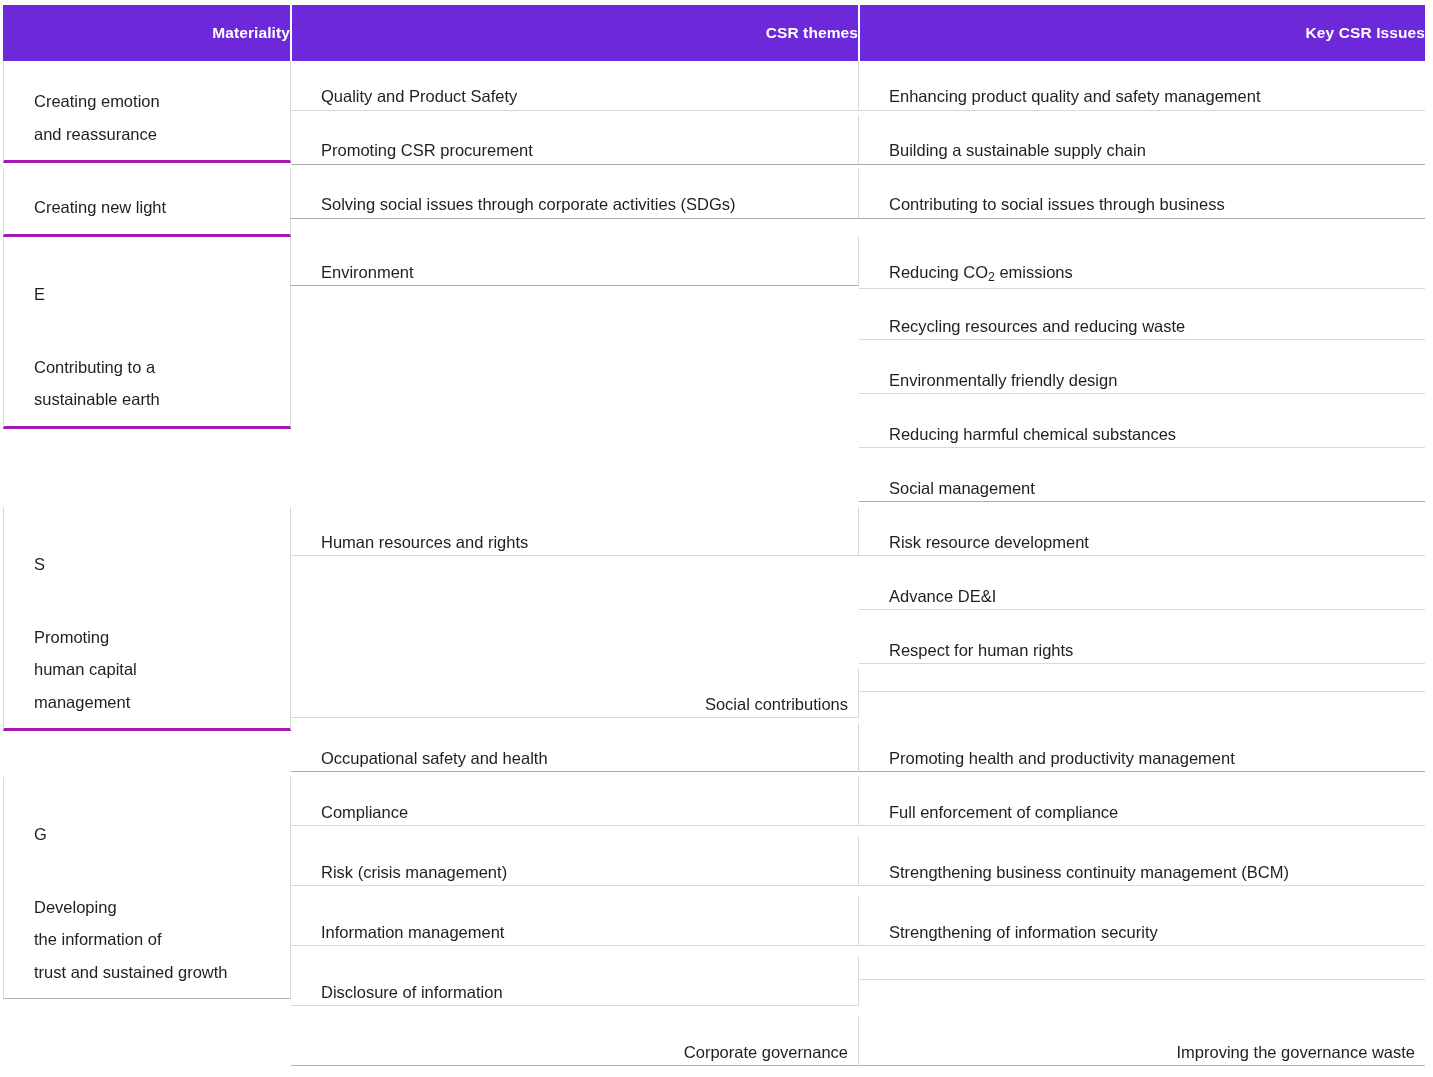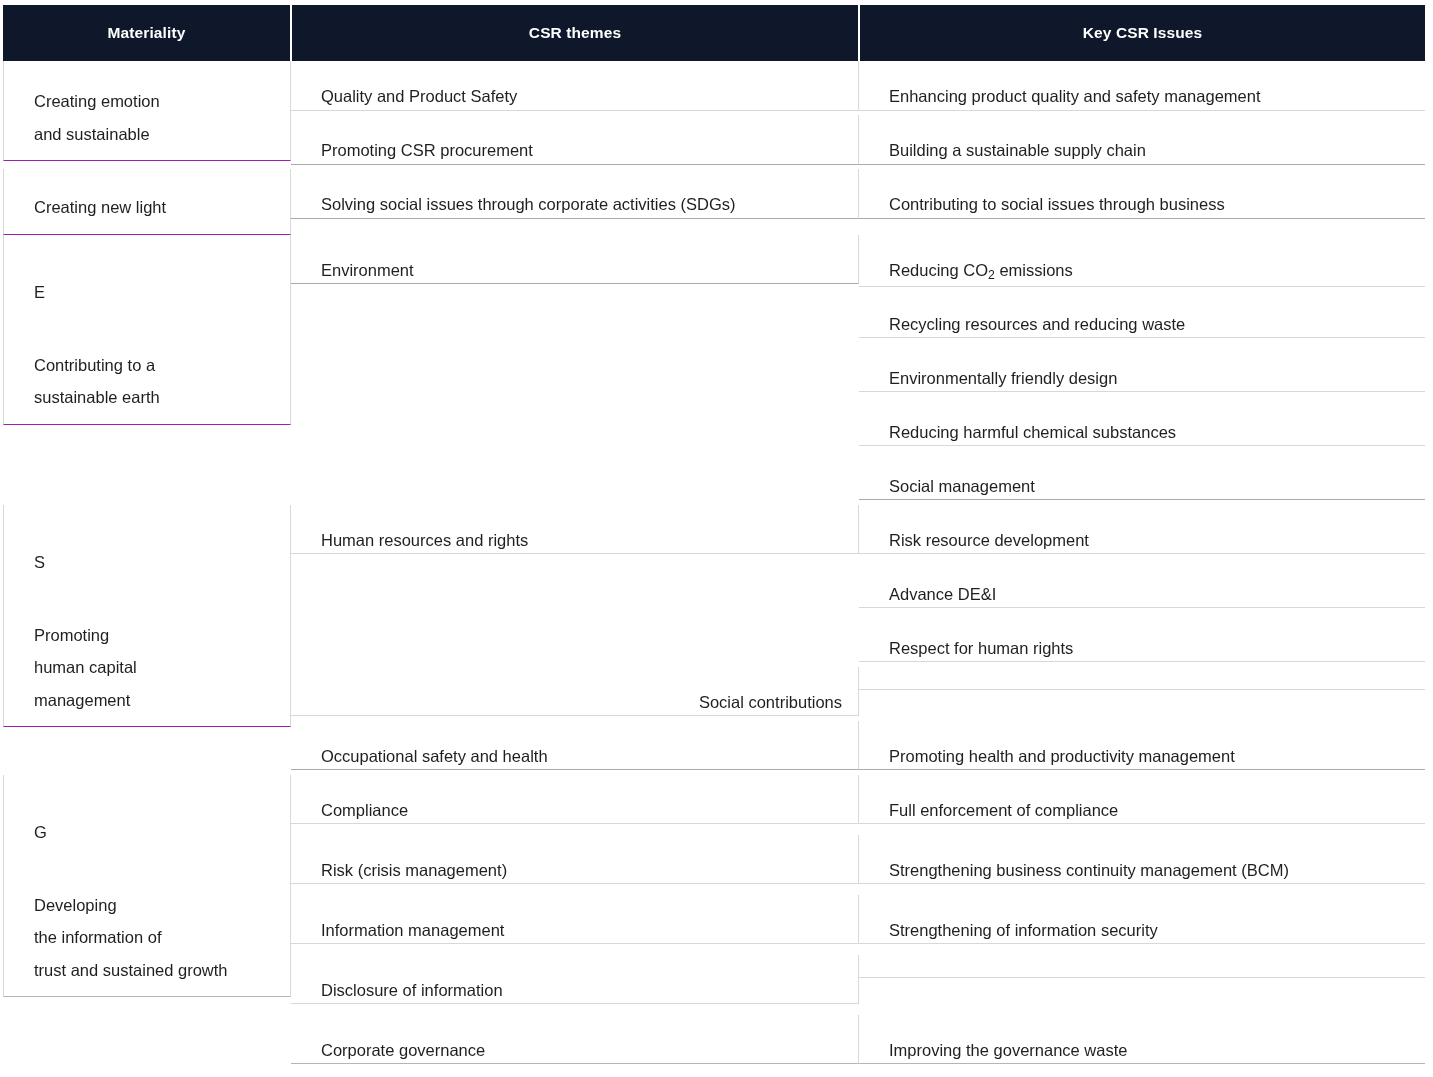--- a/index.html
+++ b/index.html
@@ -28,61 +28,61 @@
     border-collapse: collapse;
     table-layout: fixed;
     font-size: 16.5px;
     color: #1a1a1a;
   }
   col.c-mat { width: 288px; }
   col.c-theme { width: 568px; }
   col.c-issue { width: 566px; }
 
   .matrix thead th {
-    background: #0f172a;
+    background: #6d28d9;
     color: #ffffff;
     font-size: 15.5px;
     font-weight: bold;
-    text-align: center;
+    text-align: right;
     height: 56px;
     padding: 0;
     border: none;
     border-right: 2px solid #ffffff;
     letter-spacing: 0.1px;
     margin-left: 8px;
   }
   .matrix thead th:last-child { border-right: none; }
 
   .matrix td {
     vertical-align: top;
     padding: 0;
     border: none;
   }
 
   
   .cell {
     box-sizing: border-box;
     border-bottom: 1px solid #d8d8d8;
     border-right: 1px solid #d8d8d8;
-    padding: 22px 16px 0 30px;
+    padding: 22px 10px 0 30px;
     height: 100%;
     line-height: 1.62;
     font-size: 16.5px;
     color: #1f1f1f;
   }
   .cell.no-right { border-right: none; }
   .cell.grp-end { border-bottom: 1px solid #aaaaaa; }
   .cell.tbl-end { border-bottom: 1px solid #b5b5b5; }
 
   
   .mat-cell {
     box-sizing: border-box;
     border-left: 1px solid #d8d8d8;
     border-right: 1px solid #d8d8d8;
-    border-bottom: 1px solid #a21caf;
+    border-bottom: 3px solid #a21caf;
     padding: 24px 14px 10px 30px;
     height: 100%;
     font-size: 16.5px;
     line-height: 1.97;
     color: #1f1f1f;
   }
   .mat-letter {
     display: block;
     margin-bottom: 48px;
     line-height: 1.1;
@@ -112,21 +112,21 @@
       </tr>
     </thead>
 
     <tbody>
 
       <tr style="height:54px;">
         <td rowspan="2">
           <div class="mat-cell">
             <span class="mat-title">
               <span class="ln">Creating emotion</span>
-              <span class="ln">and sustainable</span>
+              <span class="ln">and reassurance</span>
             </span>
           </div>
         </td>
         <td>
           <div class="cell">Quality and Product Safety</div>
         </td>
         <td>
           <div class="cell no-right">Enhancing product quality and safety management</div>
         </td>
       </tr>
@@ -273,21 +273,21 @@
         </td>
       </tr>
       <tr style="height:60px;">
         <td>
           <div class="cell">Disclosure of information</div>
         </td>
         <td>
           <div class="cell no-right"></div>
         </td>
       </tr>
-      <tr style="height:62px;">
+      <tr style="height:62px;text-align:right;">
         <td>
           <div class="cell tbl-end">Corporate governance</div>
         </td>
         <td>
           <div class="cell no-right tbl-end">Improving the governance waste</div>
         </td>
       </tr>
 
     </tbody>
   </table>

